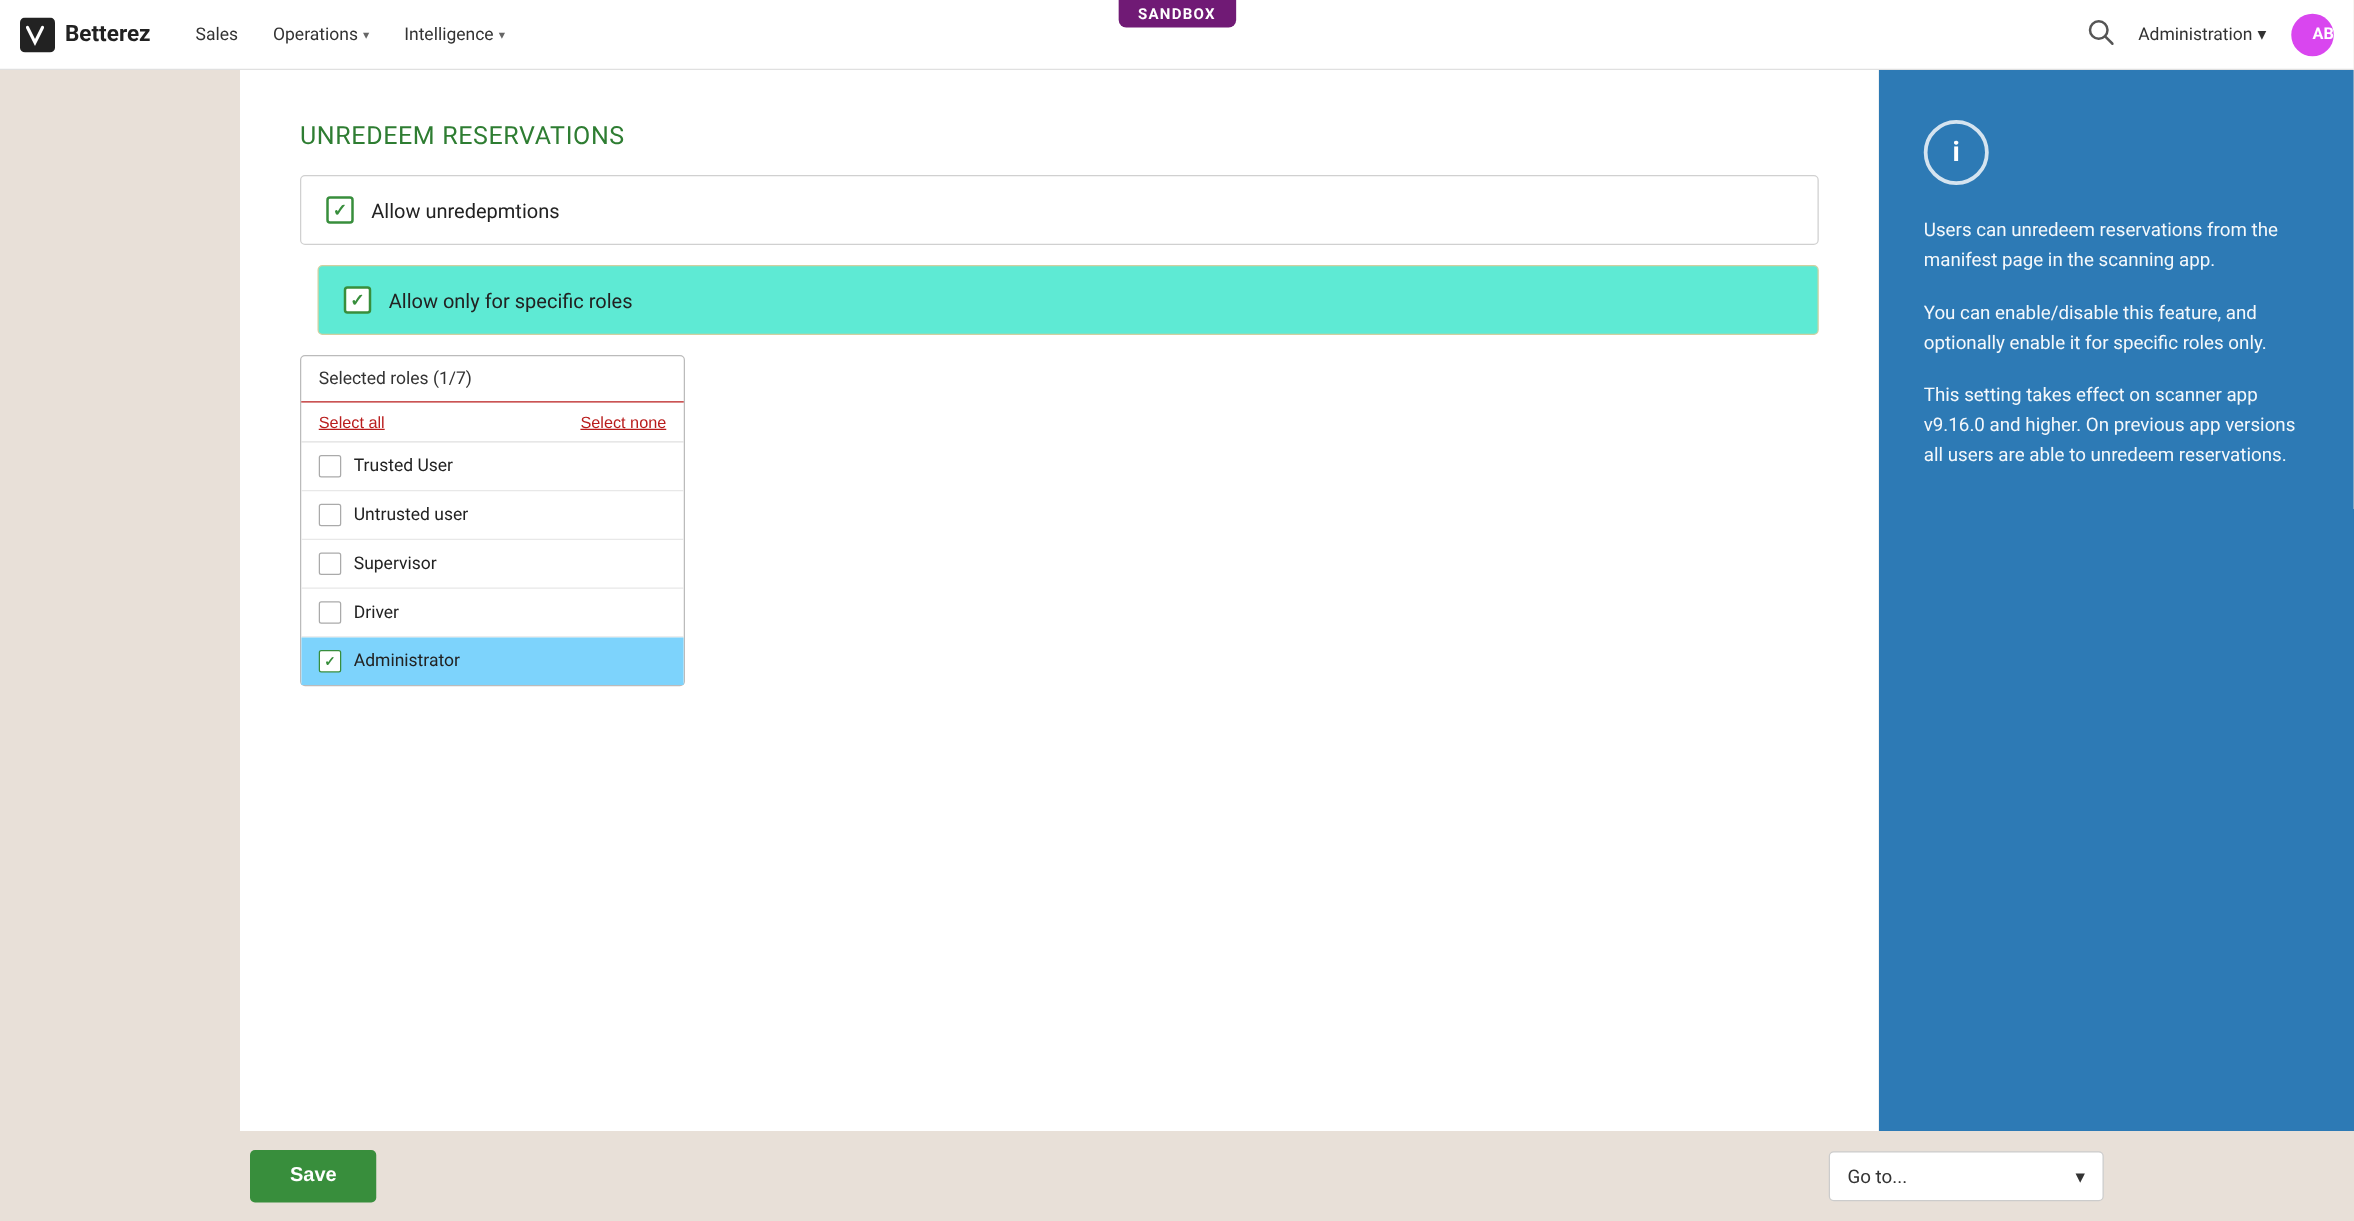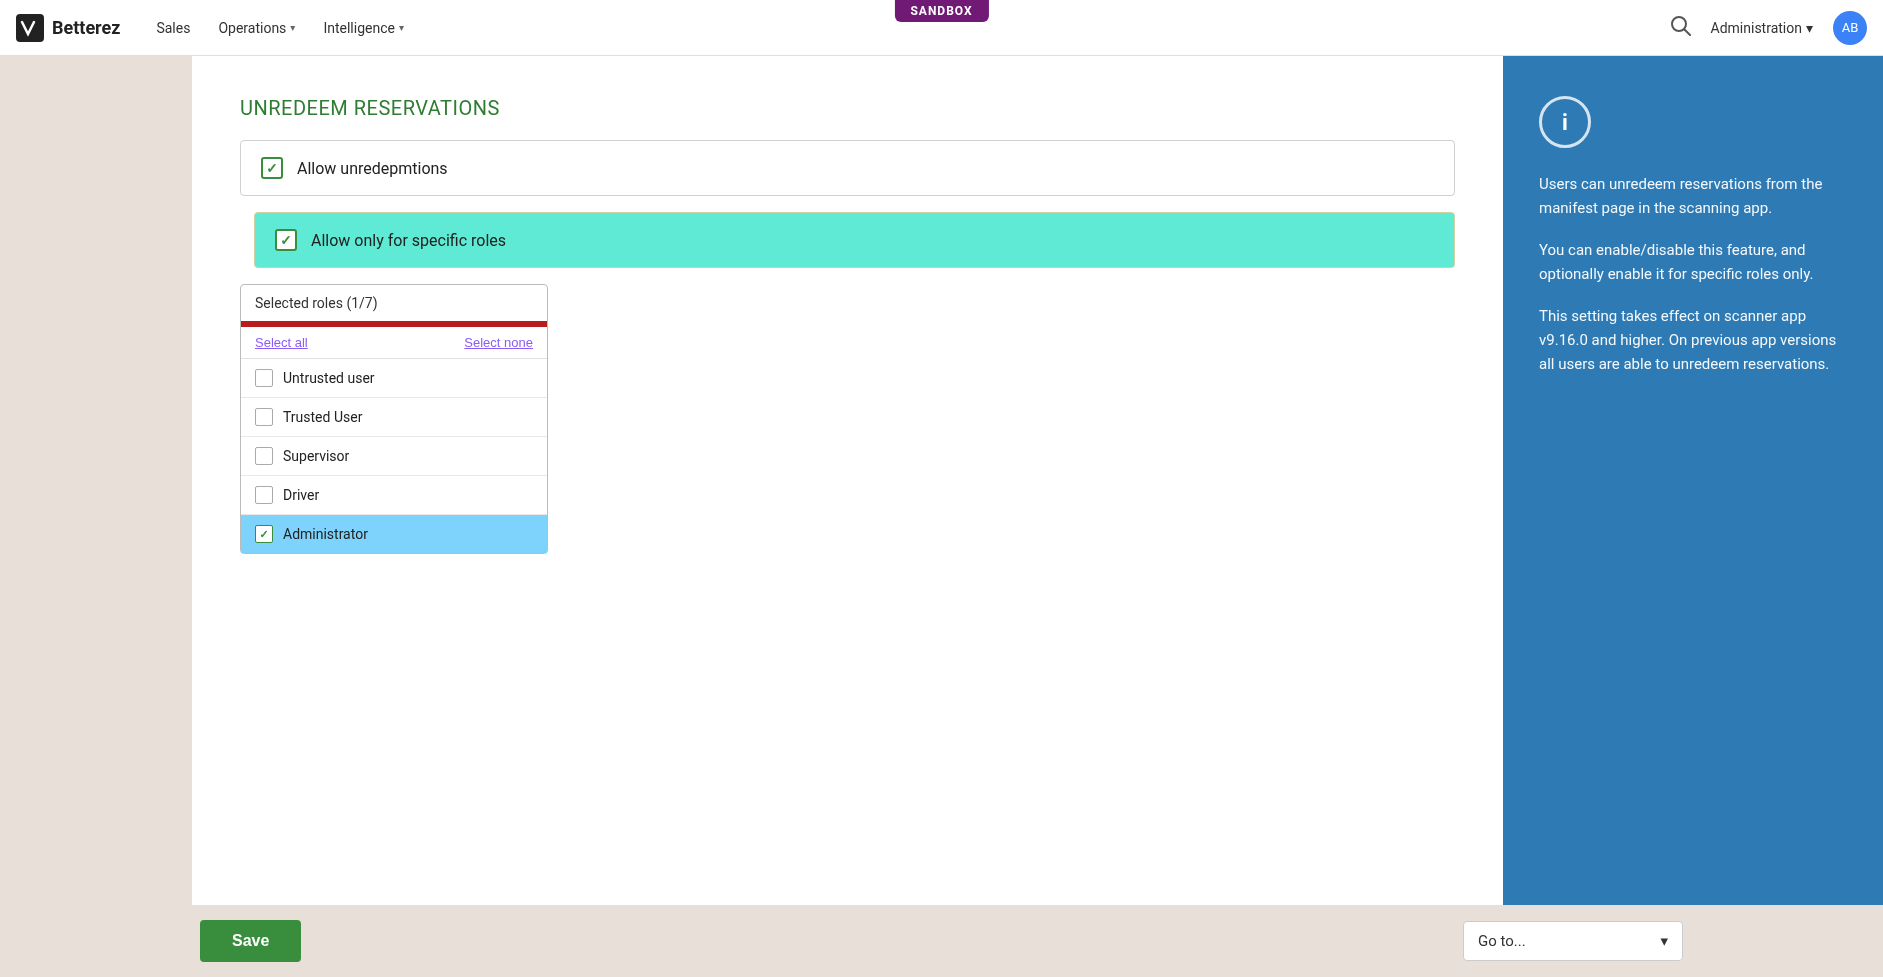--- a/index.html
+++ b/index.html
@@ -77,27 +77,27 @@
       align-items: center;
       gap: 4px;
       font-size: 14px;
       color: #333;
       cursor: pointer;
     }
     .admin-avatar {
       width: 34px;
       height: 34px;
       border-radius: 50%;
-      background: #3b82f6;
+      background: #d946ef;
       color: #fff;
       display: flex;
       align-items: center;
-      justify-content: center;
+      justify-content: flex-end;
       font-size: 13px;
-      font-weight: 400;
+      font-weight: 700;
     }
 
     
     .main-layout {
       display: flex;
       min-height: calc(977px - 56px);
     }
 
     .left-sidebar {
       width: 192px;
@@ -199,33 +199,33 @@
       border-radius: 4px;
       margin-top: 8px;
       background: #fff;
       width: 308px;
     }
 
     .roles-header {
       padding: 10px 14px;
       font-size: 14px;
       color: #333;
-      border-bottom: 6px solid #b91c1c;
+      border-bottom: 1px solid #b91c1c;
     }
 
     .roles-actions {
       display: flex;
       gap: 0;
       padding: 8px 14px;
       border-bottom: 1px solid #e0e0e0;
     }
 
     .roles-action-btn {
       font-size: 13px;
-      color: #8b5cf6;
+      color: #b91c1c;
       cursor: pointer;
       background: none;
       border: none;
       padding: 0;
       text-decoration: underline;
     }
     .roles-action-btn + .roles-action-btn {
       margin-left: auto;
     }
 
@@ -382,25 +382,25 @@
         <span>Selected roles (1/7)</span>
       </div>
       <div class="roles-actions">
         <button class="roles-action-btn">Select all</button>
         <button class="roles-action-btn">Select none</button>
       </div>
       <div class="roles-list-wrapper">
         <div class="roles-list">
           <div class="role-item">
             <div class="role-checkbox"></div>
-            <span>Untrusted user</span>
+            <span>Trusted User</span>
           </div>
           <div class="role-item">
             <div class="role-checkbox"></div>
-            <span>Trusted User</span>
+            <span>Untrusted user</span>
           </div>
           <div class="role-item">
             <div class="role-checkbox"></div>
             <span>Supervisor</span>
           </div>
           <div class="role-item">
             <div class="role-checkbox"></div>
             <span>Driver</span>
           </div>
           <div class="role-item checked-row">

